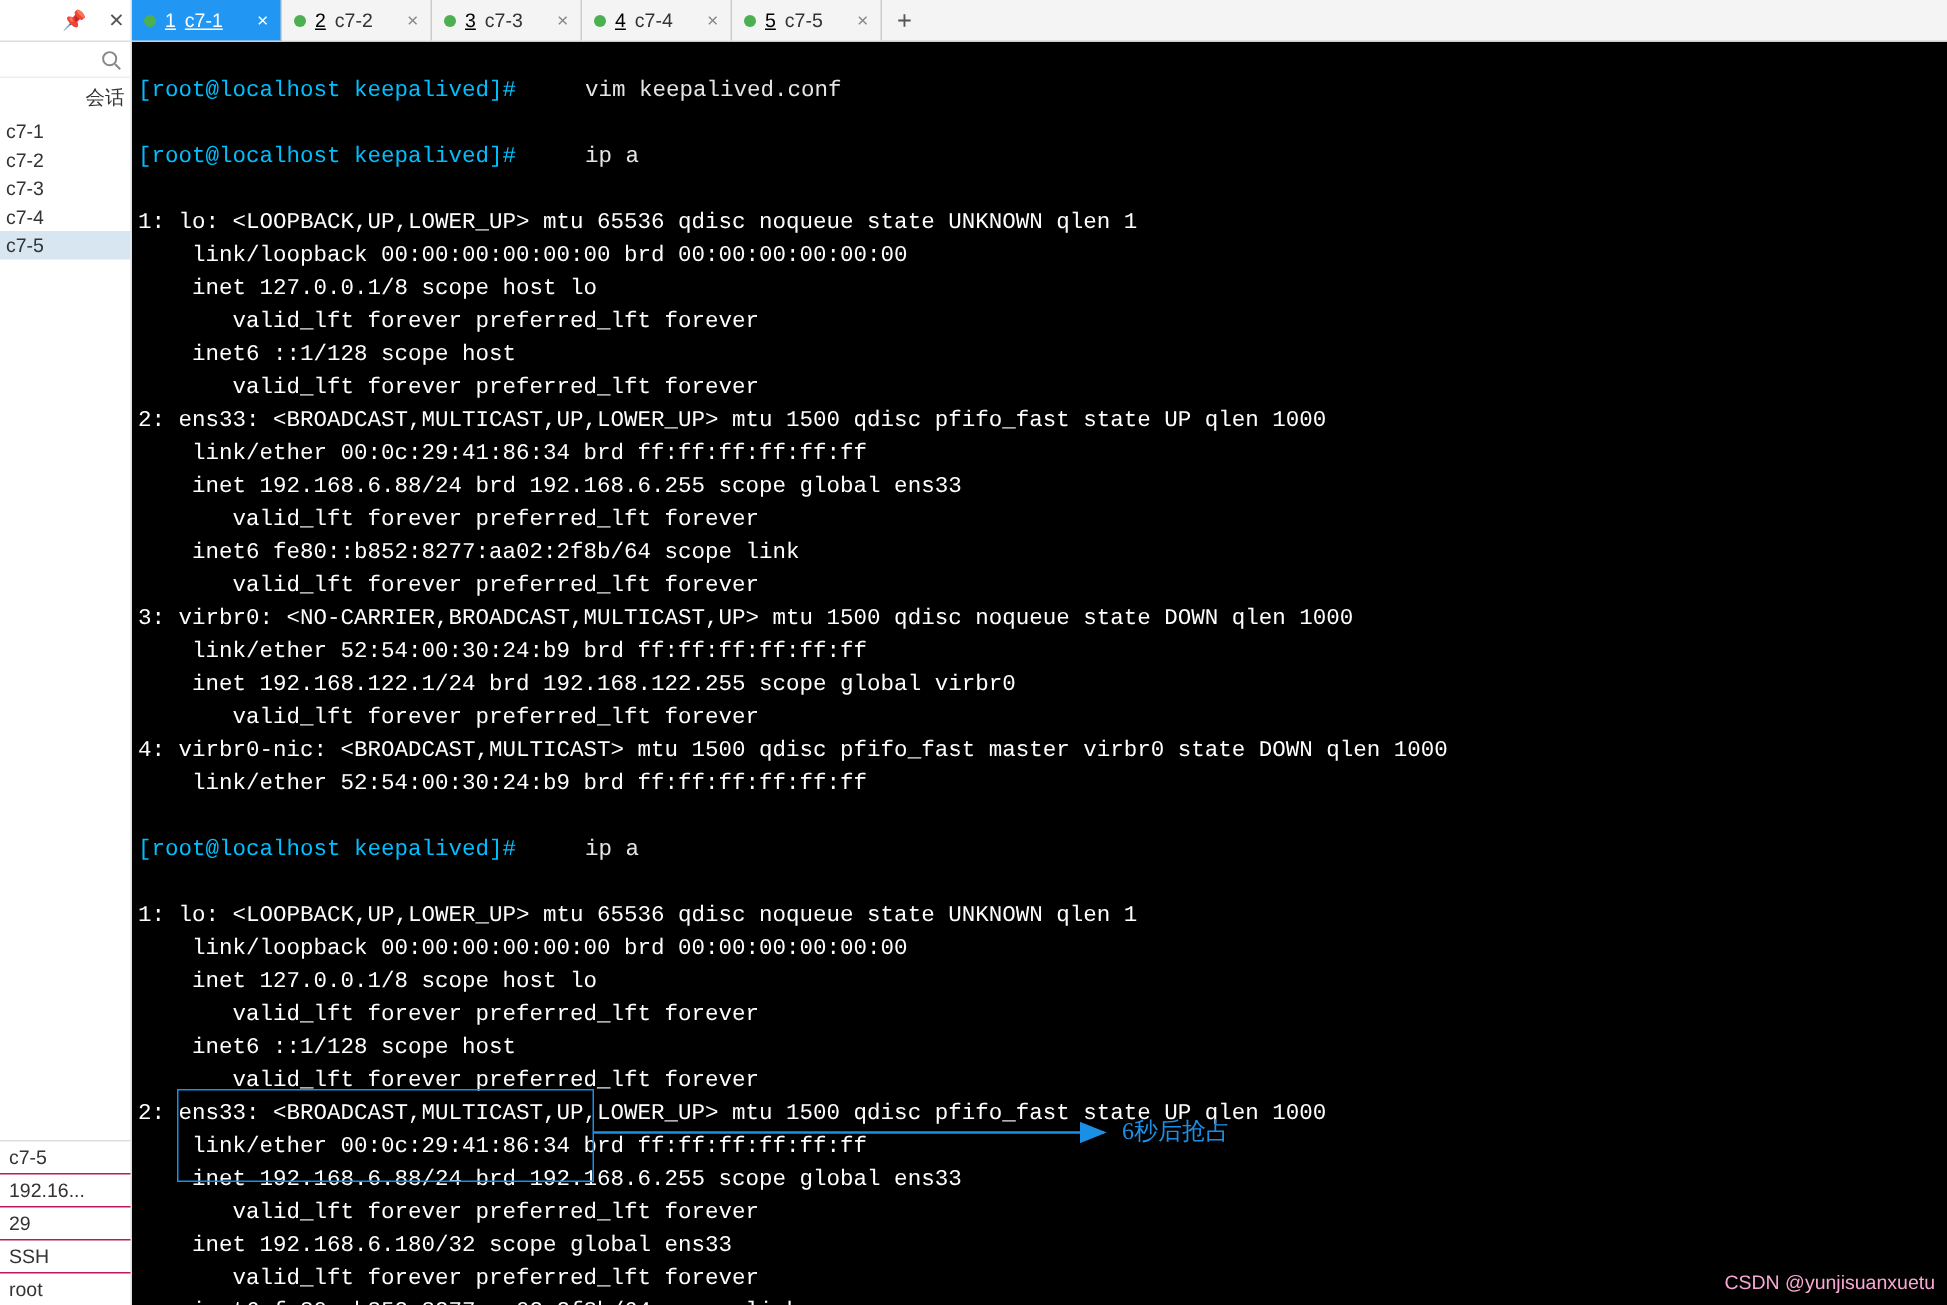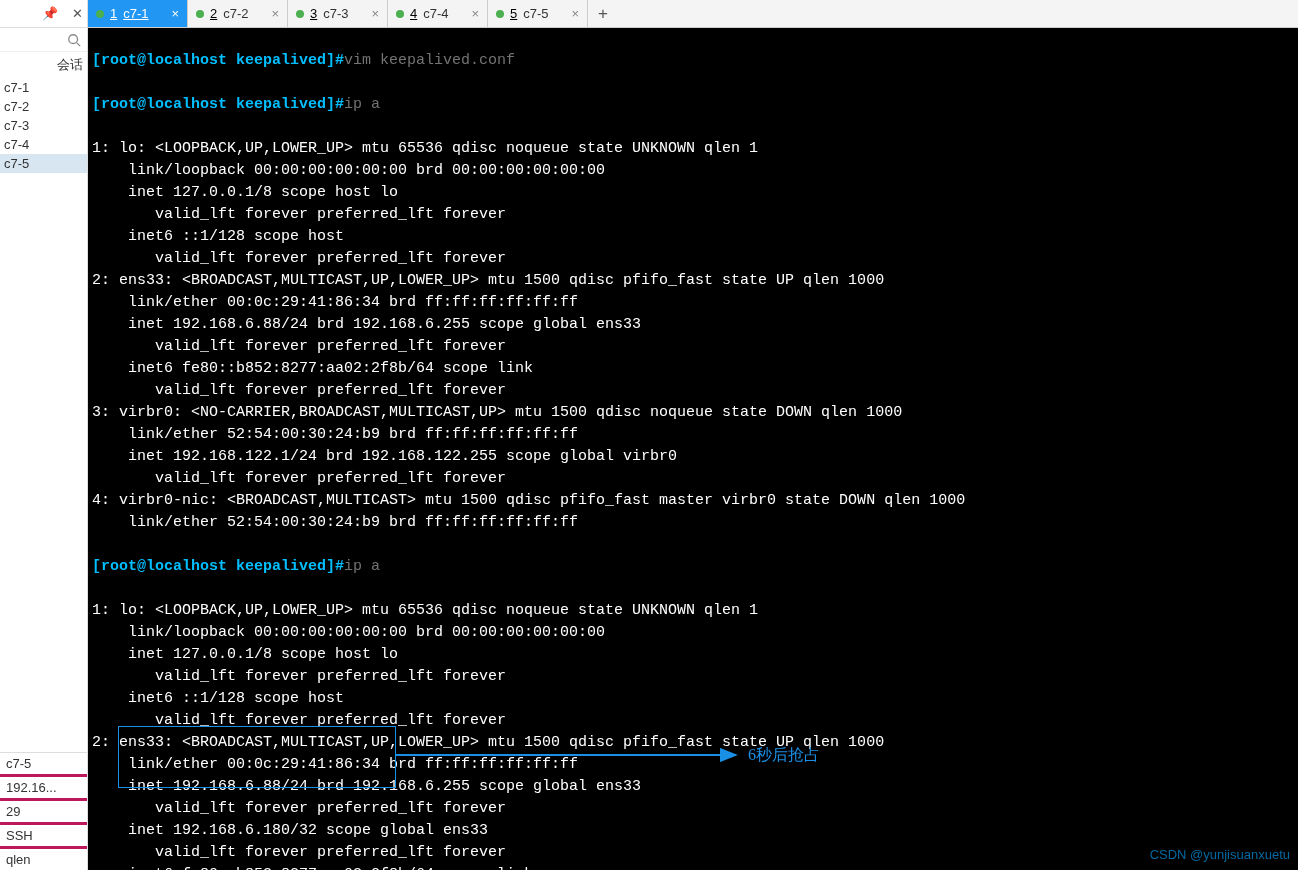--- a/index.html
+++ b/index.html
@@ -9,42 +9,42 @@
   .sidebar-top { height: 28px; border-bottom: 1px solid #ddd; display: flex; align-items: center; justify-content: flex-end; padding-right: 4px; gap: 14px; }
   .sidebar-top span { color: #555; cursor: pointer; font-size: 13px; }
   .sidebar-search { height: 24px; border-bottom: 1px solid #eee; display: flex; justify-content: flex-end; align-items: center; padding-right: 6px; color: #888; }
   .sidebar-search svg { width: 14px; height: 14px; }
   .sess-header { padding: 4px 4px; font-size: 13px; color: #333; text-align: right; }
   .sess-list { }
   .sess-item { padding: 2px 4px 2px 4px; font-size: 13px; color: #333; cursor: pointer; }
   .sess-item.sel { background: #d8e6f2; }
   .sidebar-spacer { flex: 1; }
   .sidebar-bottom { border-top: 1px solid #ddd; }
-  .sb-row { padding: 3px 6px; font-size: 13px; color: #333; border-top: 3px solid #be185d; }
+  .sb-row { padding: 3px 6px; font-size: 13px; color: #333; border-top: 1px solid #be185d; }
   .sb-row:first-child { border-top: none; }
   .main { flex: 1; display: flex; flex-direction: column; background: #fff; }
   .tabbar { height: 28px; background: #f4f4f4; border-bottom: 1px solid #ccc; display: flex; align-items: stretch; }
   .tab { display: flex; align-items: center; padding: 0 8px 0 8px; border-right: 1px solid #ccc; background: #f4f4f4; cursor: pointer; gap: 6px; font-size: 13px; min-width: 100px; position: relative; }
   .tab.active { background: #2196f3; color: #fff; }
   .tab.active .tab-label { color: #fff; text-decoration: underline; }
   .tab-dot { width: 8px; height: 8px; border-radius: 50%; background: #4caf50; flex-shrink: 0; }
   .tab-num { text-decoration: underline; }
   .tab.active .tab-num { color:#fff; }
   .tab-label { color: #333; }
   .tab-close { margin-left: auto; color: #888; font-size: 13px; }
   .tab.active .tab-close { color: #fff; }
   .tab-add { width: 30px; display: flex; align-items: center; justify-content: center; color: #555; font-size: 17px; cursor: pointer; }
   .terminal { flex: 1; background: #000; color: #fff; font-family: "Consolas","Courier New",monospace; font-size: 15px; line-height: 22px; padding: 0 4px; white-space: pre; position: relative; overflow: hidden; }
   .term-line { }
-  .prompt { color: #00bfff; font-weight: bold; margin-top: 17px; }
-  .cmd { color: #737373; }
+  .prompt { color: #00bfff; font-weight: normal; margin-top: 17px; }
+  .cmd { color: #e5e5e5; margin-left: 46px; }
   .annotation-box { position: absolute; border: 1px solid #1a8fe6; }
   .annotation-arrow { position: absolute; }
   .annotation-text { position: absolute; color: #1a8fe6; font-family: "Microsoft YaHei"; font-size: 16px; }
-  .watermark { position: absolute; right: 8px; bottom: 4px; color: #0369a1; font-size: 13px; font-family: Arial; }
+  .watermark { position: absolute; right: 8px; bottom: 4px; color: #f9a8d4; font-size: 13px; font-family: Arial; }
 </style>
 </head>
 <body>
 
 <div class="app">
   <div class="sidebar">
     <div class="sidebar-top">
       <span>📌</span>
       <span>✕</span>
     </div>
@@ -61,21 +61,21 @@
       <div class="sess-item">c7-3</div>
       <div class="sess-item">c7-4</div>
       <div class="sess-item sel">c7-5</div>
     </div>
     <div class="sidebar-spacer"></div>
     <div class="sidebar-bottom">
       <div class="sb-row">c7-5</div>
       <div class="sb-row">192.16...</div>
       <div class="sb-row">29</div>
       <div class="sb-row">SSH</div>
-      <div class="sb-row">qlen</div>
+      <div class="sb-row">root</div>
     </div>
   </div>
 
   <div class="main">
     <div class="tabbar">
       <div class="tab active">
         <span class="tab-dot"></span>
         <span class="tab-num">1</span>
         <span class="tab-label">c7-1</span>
         <span class="tab-close">×</span>

